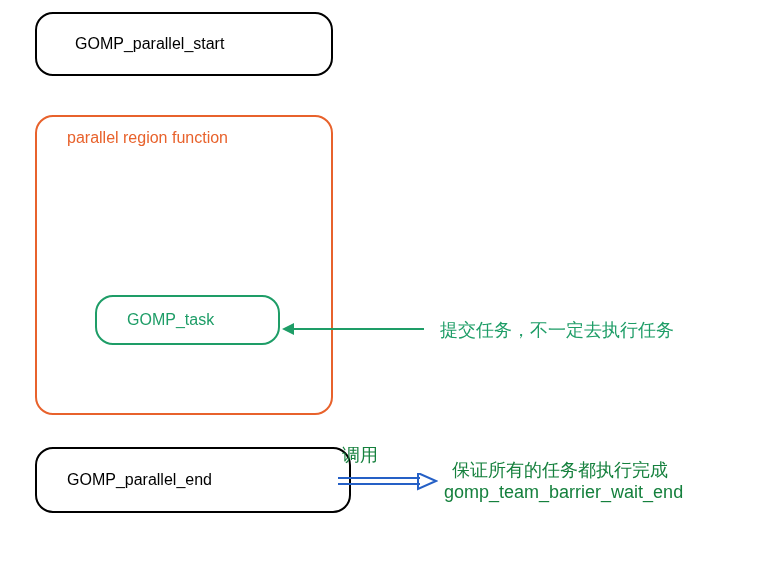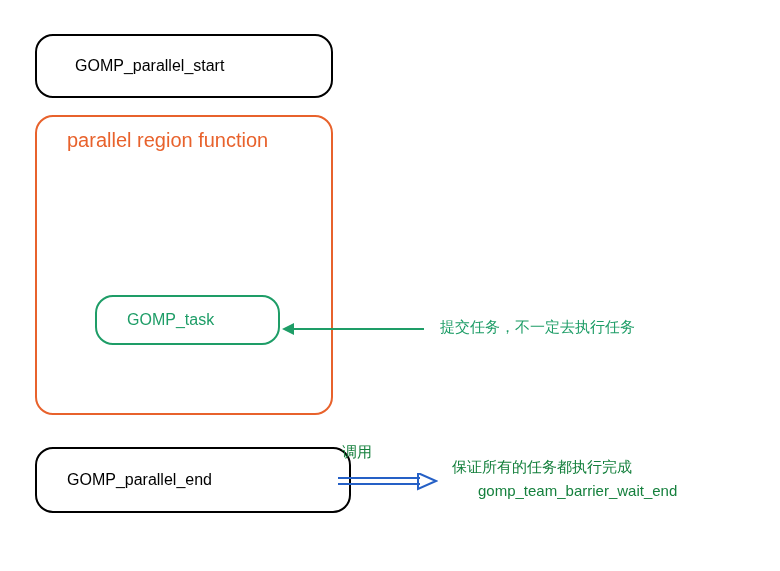--- a/index.html
+++ b/index.html
@@ -45,40 +45,40 @@
       height: 0;
       border-top: 6px solid transparent;
       border-bottom: 6px solid transparent;
       border-right: 12px solid #1e9d67;
     }
     .arrow-double-blue {
       position: absolute;
     }
     .text-label {
       position: absolute;
-      font-size: 15px;
+      font-size: 18px;
     }
     .text-green {
       color: #1e9d67;
     }
     .text-blue {
       color: #15803d;
     }
     .orange-title {
       position: absolute;
       top: 12px;
       left: 30px;
       color: #e8622c;
-      font-size: 20px;
+      font-size: 16px;
     }
   </style>
 </head>
 <body>
 
-<div class="box box-black" style="left: 35px; top: 34px; width: 298px; height: 64px; padding-left: 38px;">
+<div class="box box-black" style="left: 35px; top: 12px; width: 298px; height: 64px; padding-left: 38px;">
   <span>GOMP_parallel_start</span>
 </div>
 
 <div class="box box-orange" style="left: 35px; top: 115px; width: 298px; height: 300px; align-items: flex-start; padding: 0;">
   <span class="orange-title">parallel region function</span>
 </div>
 
 <div class="box box-green" style="left: 95px; top: 295px; width: 185px; height: 50px;">
   <span>GOMP_task</span>
 </div>
@@ -95,13 +95,13 @@
 <div class="text-label text-blue" style="left: 342px; top: 443px;">调用</div>
 
 <svg class="arrow-double-blue" style="left: 338px; top: 473px; width: 100px; height: 18px;">
   <line x1="0" y1="5" x2="82" y2="5" stroke="#2560c6" stroke-width="2"></line>
   <line x1="0" y1="11" x2="82" y2="11" stroke="#2560c6" stroke-width="2"></line>
   <polygon points="80,0 98,8 80,16" fill="none" stroke="#2560c6" stroke-width="2"></polygon>
 </svg>
 
 <div class="text-label text-blue" style="left: 452px; top: 458px;">保证所有的任务都执行完成</div>
 
-<div class="text-label text-blue" style="left: 478px; top: 482px;">gomp_team_barrier_wait_end</div>
+<div class="text-label text-blue" style="left: 444px; top: 482px;">gomp_team_barrier_wait_end</div>
 
 </body></html>

